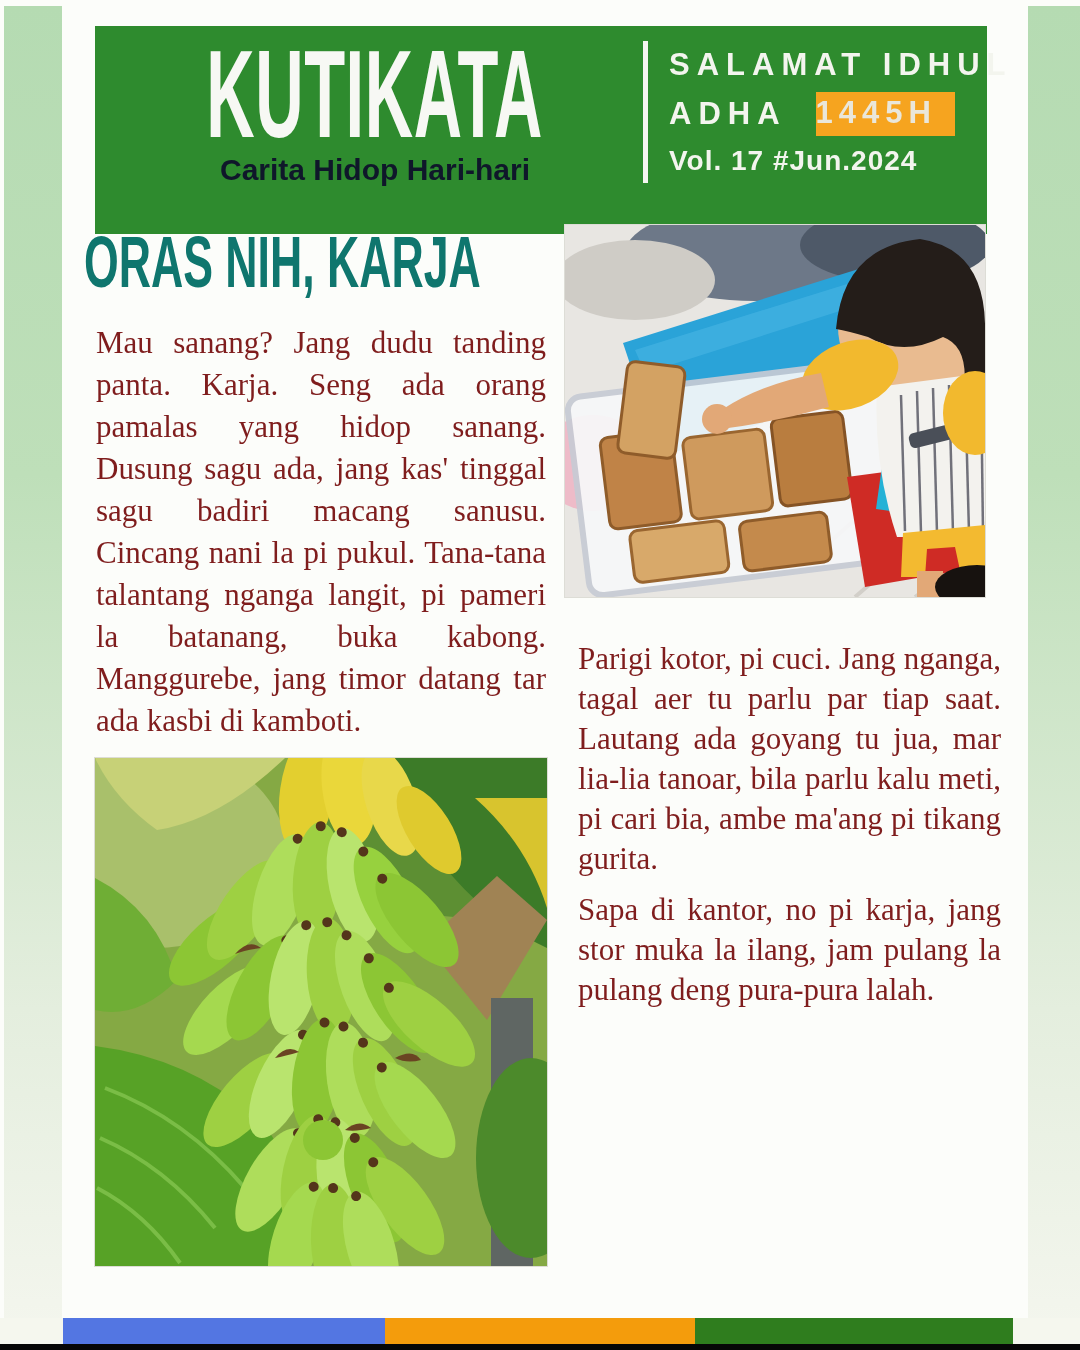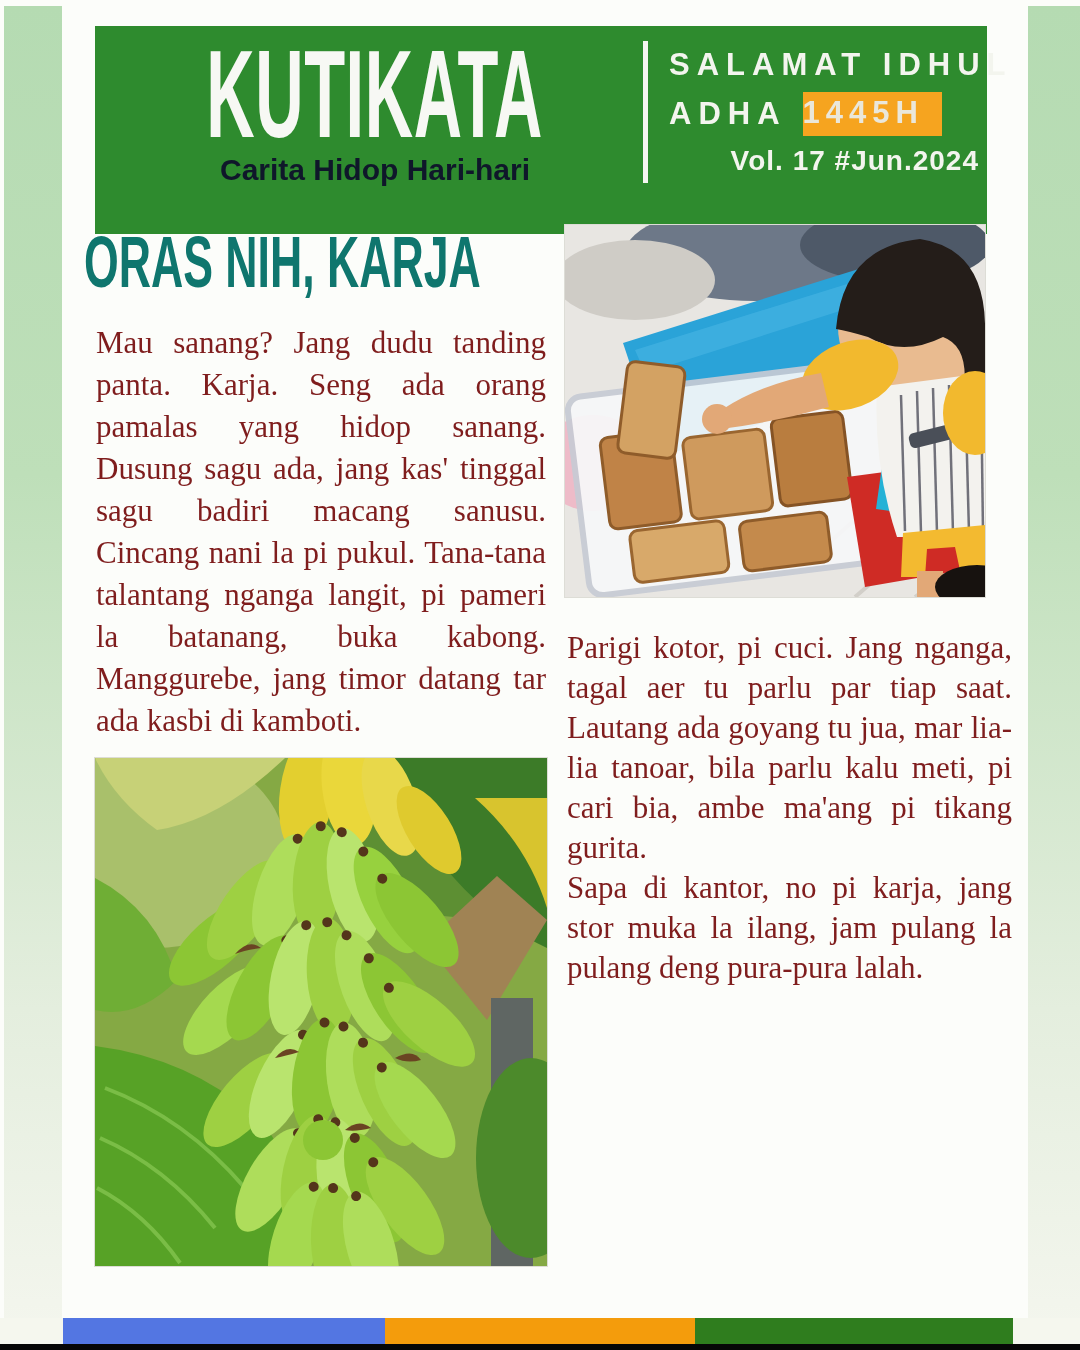--- a/index.html
+++ b/index.html
@@ -3,39 +3,39 @@
 <meta charset="utf-8">
 <style>
   html,body{margin:0;padding:0;background:#ffffff;}
   #page{position:relative;width:1080px;height:1350px;background:#fcfdfa;overflow:hidden;
         font-family:"Liberation Sans",sans-serif;}
   
   .strip{position:absolute;top:6px;bottom:6px;}
   #strip-left{left:4px;width:58px;background:linear-gradient(180deg,#b5dbb2 0%,#bedfb9 35%,#e4eede 75%,#f4f6ee 100%);}
   #strip-right{left:1028px;width:52px;background:linear-gradient(180deg,#b5dbb2 0%,#bedfb9 35%,#e4eede 75%,#f4f6ee 100%);}
   
-  #masthead{position:absolute;left:95px;top:26px;width:892px;height:208px;background:#2e8b2e;text-align:right;}
+  #masthead{position:absolute;left:95px;top:26px;width:892px;height:208px;background:#2e8b2e;}
   #masthead-left{position:absolute;left:0;top:0;width:560px;height:172px;display:flex;flex-direction:column;align-items:center;justify-content:center;}
   #brand{font-weight:700;font-size:124px;line-height:0.92;color:#f7f8f4;letter-spacing:1px;white-space:nowrap;}
   .condense-brand{display:inline-block;transform:scaleX(0.54);transform-origin:50% 50%;}
   #tagline{font-weight:700;font-size:30px;color:#0f172a;margin-top:2px;}
   #masthead-divider{position:absolute;left:548px;top:15px;width:5px;height:142px;background:#f5f6f1;}
   #masthead-right{position:absolute;left:574px;top:0;width:310px;height:172px;display:flex;flex-direction:column;justify-content:center;gap:9px;}
   .greet{font-weight:700;font-size:31px;letter-spacing:7px;color:#f3f5ee;white-space:nowrap;}
-  .greet-row{display:flex;align-items:center;}
+  .greet-row{display:flex;align-items:center;gap:13px;}
   #badge{display:inline-block;background:#f6a41f;color:#eae7da;font-weight:700;font-size:31px;letter-spacing:6px;padding:3px 18px 5px 0;margin-left:16px;}
   #volume{font-weight:700;font-size:28px;letter-spacing:1px;color:#f3f5ee;}
   
   #headline{position:absolute;left:84px;top:226px;color:#0f766e;font-weight:700;font-size:72px;line-height:1;white-space:nowrap;}
   .condense-head{display:inline-block;transform:scaleX(0.62);transform-origin:0 50%;letter-spacing:0px;}
   
   .serif{font-family:"Liberation Serif",serif;color:#7f1d1d;text-align:justify;}
   #intro-par{position:absolute;left:96px;top:322px;width:450px;font-size:31px;line-height:42px;}
   #right-col{position:absolute;left:567px;top:628px;width:445px;font-size:31px;line-height:40px;}
-  #right-col p{margin:0;}
+  #right-col p{margin:11px;}
   
   .photo{position:absolute;background:#e9e8e4;outline:1px solid #ddddd6;}
   #photo-top{left:565px;top:225px;width:420px;height:372px;}
   #photo-bottom{left:95px;top:758px;width:452px;height:508px;}
   .photo svg{display:block;width:100%;height:100%;}
   
   #author{position:absolute;left:98px;top:1352px;font-weight:700;font-size:29px;letter-spacing:0.5px;color:#4a6fca;margin-left:31px;}
   
   #footer-row{position:absolute;left:0;top:1318px;width:1080px;height:26px;background:#f5f7ee;}
   .fbar{position:absolute;top:0;height:26px;}

